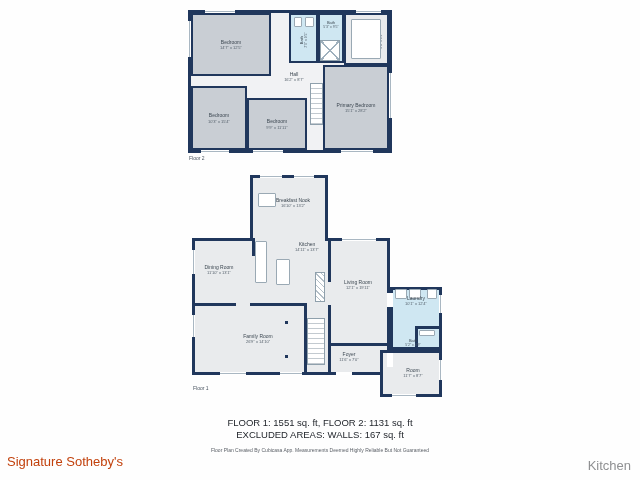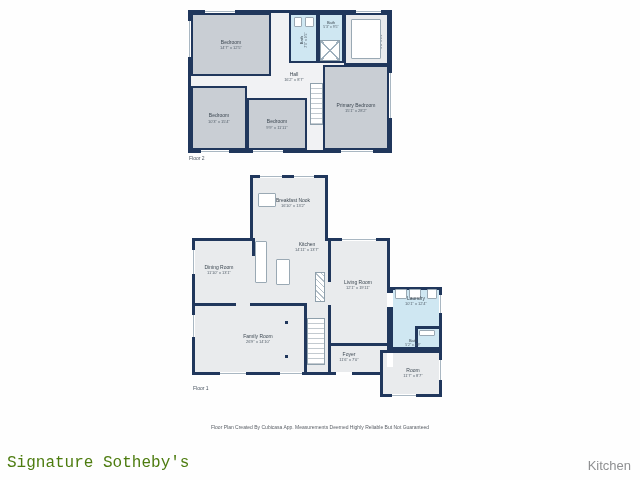--- a/index.html
+++ b/index.html
@@ -33,22 +33,22 @@
   .xbox{position:absolute;box-sizing:border-box;border:1px solid #8fa0ac;
         background:linear-gradient(to top right,transparent 47%,#9fb0bd 47% 53%,transparent 53%),
                    linear-gradient(to bottom right,transparent 47%,#9fb0bd 47% 53%,transparent 53%),#fff;}
   .fix{position:absolute;background:#fff;border:1px solid var(--fixb);border-radius:1px;box-sizing:border-box;}
   .post{position:absolute;width:3px;height:3px;background:var(--wall);}
   .floor-tag{position:absolute;font-size:5px;color:#4a5561;}
   .summary{position:absolute;left:0;top:417px;width:640px;text-align:center;color:#15181c;}
   .summary .total{font-size:11px;font-weight:bold;line-height:13px;}
   .summary .l2,.summary .l3{font-size:9.5px;line-height:11.5px;color:#23272d;}
   .summary .disc{font-size:5px;color:#5a5f66;margin-top:7px;}
-  .wm-left{position:absolute;left:7px;top:454px;font-family:Liberation Mono, monospace;
-           font-size:16px;color:#4d7c0f;}
+  .wm-left{position:absolute;left:7px;top:454px;font-family:Liberation Sans, sans-serif;
+           font-size:13px;color:#c2410c;}
   .wm-right{position:absolute;right:9px;top:458px;font-size:13px;color:#8f9092;}
 </style>
 </head>
 <body>
 
 <div class="canvas">
 
   <div class="plan" id="f2">
 
     <div class="room gray" style="left:0;top:0;width:80px;height:63px;">
@@ -197,19 +197,21 @@
       <span class="dm" style="font-size:3.5px;">5'2" x 4'9"</span>
     </div>
     <div class="flab" style="left:191px;top:192px;">
       <span class="nm">Room</span>
       <span class="dm">11'7" x 8'7"</span>
     </div>
   </div>
   <div class="floor-tag" style="left:193px;top:385px;">Floor 1</div>
 
   <div class="summary">
+    <div class="l2">FLOOR 1: 1551 sq. ft, FLOOR 2: 1131 sq. ft</div>
+    <div class="l3">EXCLUDED AREAS: WALLS: 167 sq. ft</div>
     <div class="disc">Floor Plan Created By Cubicasa App. Measurements Deemed Highly Reliable But Not Guaranteed</div>
   </div>
 
   <div class="wm-left">Signature Sotheby's</div>
   <div class="wm-right">Kitchen</div>
 
 </div>
 
 </body></html>

